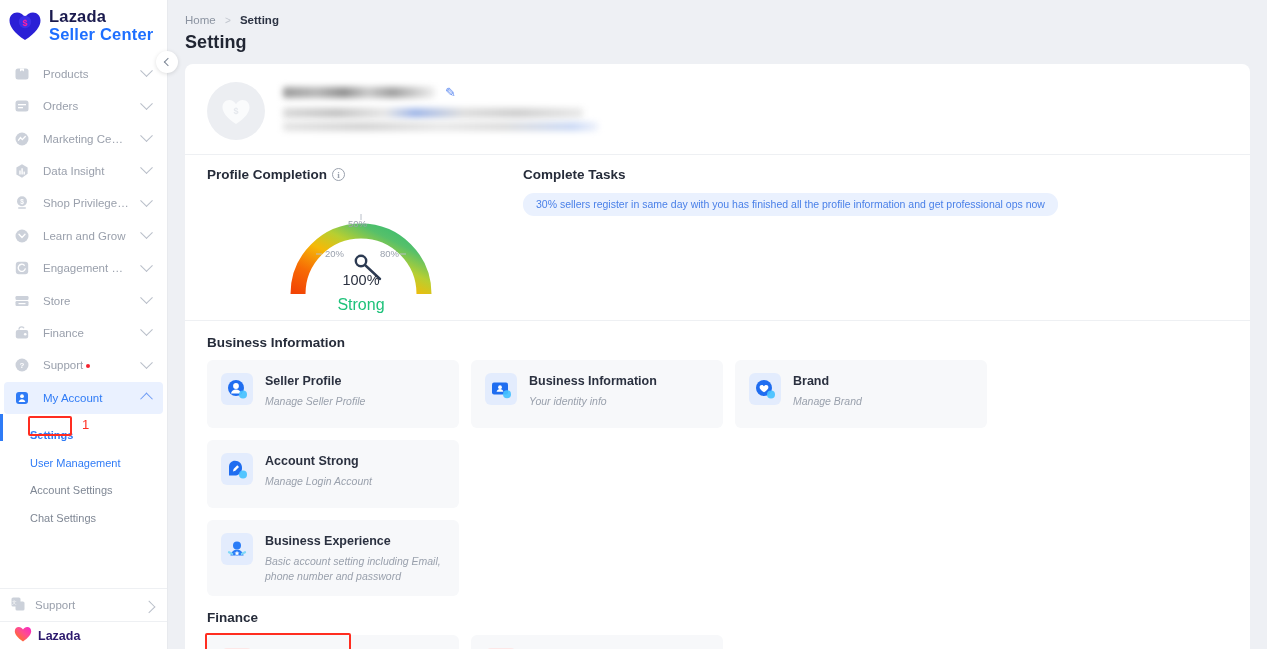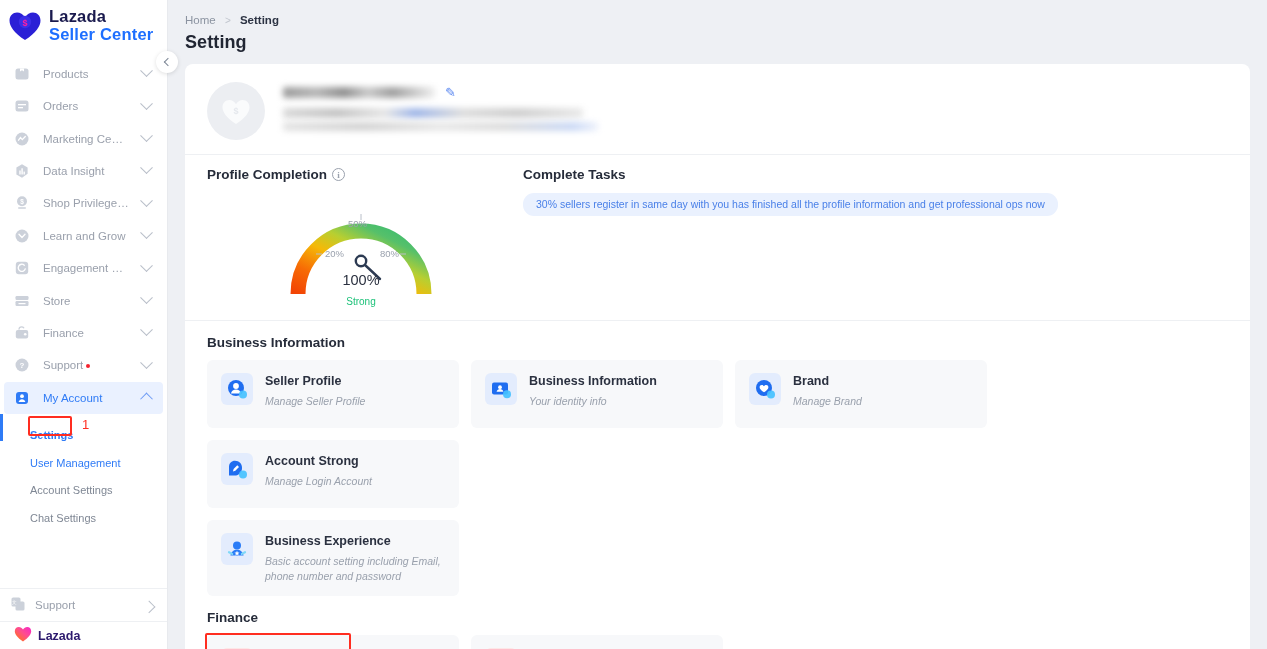--- a/index.html
+++ b/index.html
@@ -115,21 +115,21 @@
   .ccol-r { flex: 1; padding-left: 8px; }
   .sec-h { font-size: 13.5px; font-weight: bold; color: #262c3a; display: flex; align-items: center; gap: 5px; }
   .info-ic {
     width: 13px; height: 13px; border-radius: 50%; border: 1px solid #9aa1ad;
     color: #9aa1ad; font-size: 9px; display: inline-flex; align-items: center; justify-content: center;
     font-family: "Liberation Serif", serif; cursor: pointer;
   }
   .gauge-wrap { position: relative; width: 160px; height: 118px; margin: 10px auto 0 auto; }
   .gauge-label { position: absolute; font-size: 9.5px; color: #9aa1ad; }
   .gauge-pct { position: absolute; left: 0; right: 0; top: 80px; text-align: center; font-size: 14.5px; color: #2b3140; }
-  .gauge-strong { position: absolute; left: 0; right: 0; top: 104px; text-align: center; font-size: 10px; color: #1ec27a; }
+  .gauge-strong { position: absolute; left: 0; right: 0; top: 104px; text-align: center; font-size: 16px; color: #1ec27a; }
 
   .task-pill {
     margin-top: 11px; display: inline-block;
     background: #eaf1fe; color: #4a80e8; border-radius: 11px;
     font-size: 10.5px; padding: 5px 13px; line-height: 1.2;
   }
 
   
   .sec-title { font-size: 13.5px; font-weight: bold; color: #262c3a; padding: 14px 0 0 22px; }
   .cards { display: flex; gap: 12px; padding: 10px 20px 0 22px; flex-wrap: wrap; }

